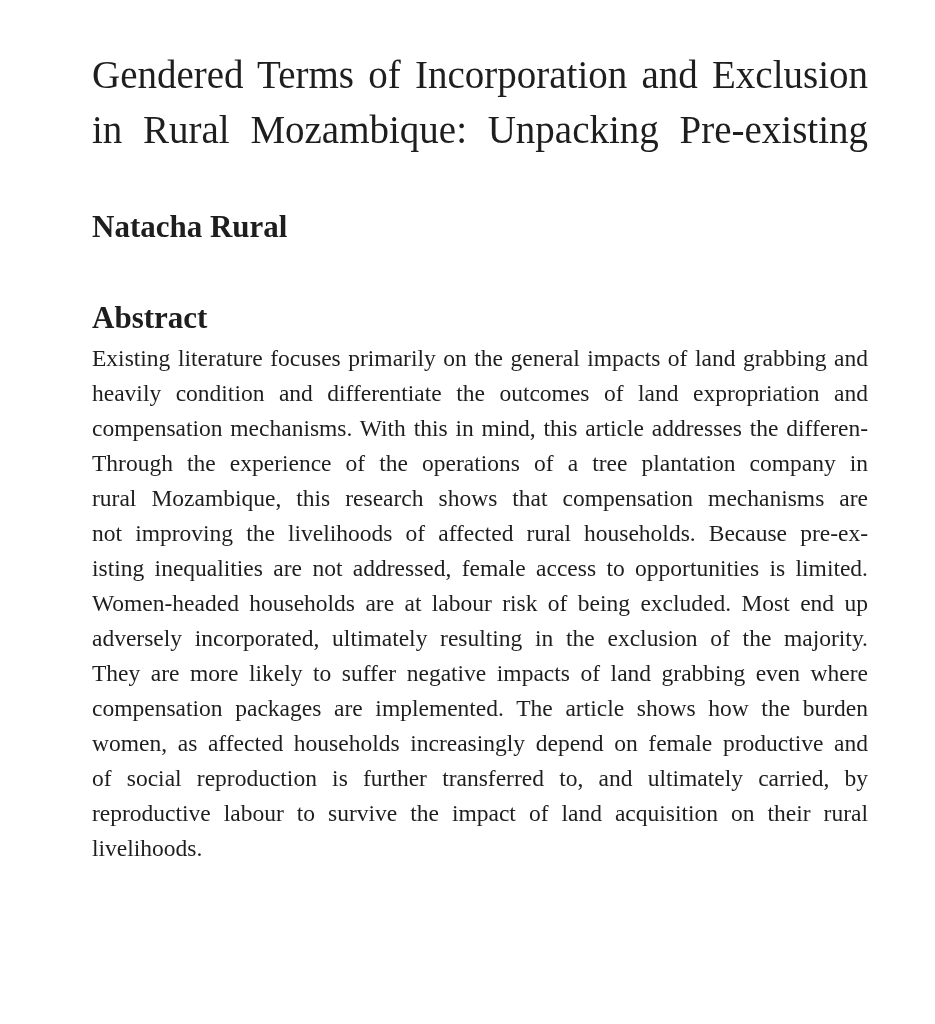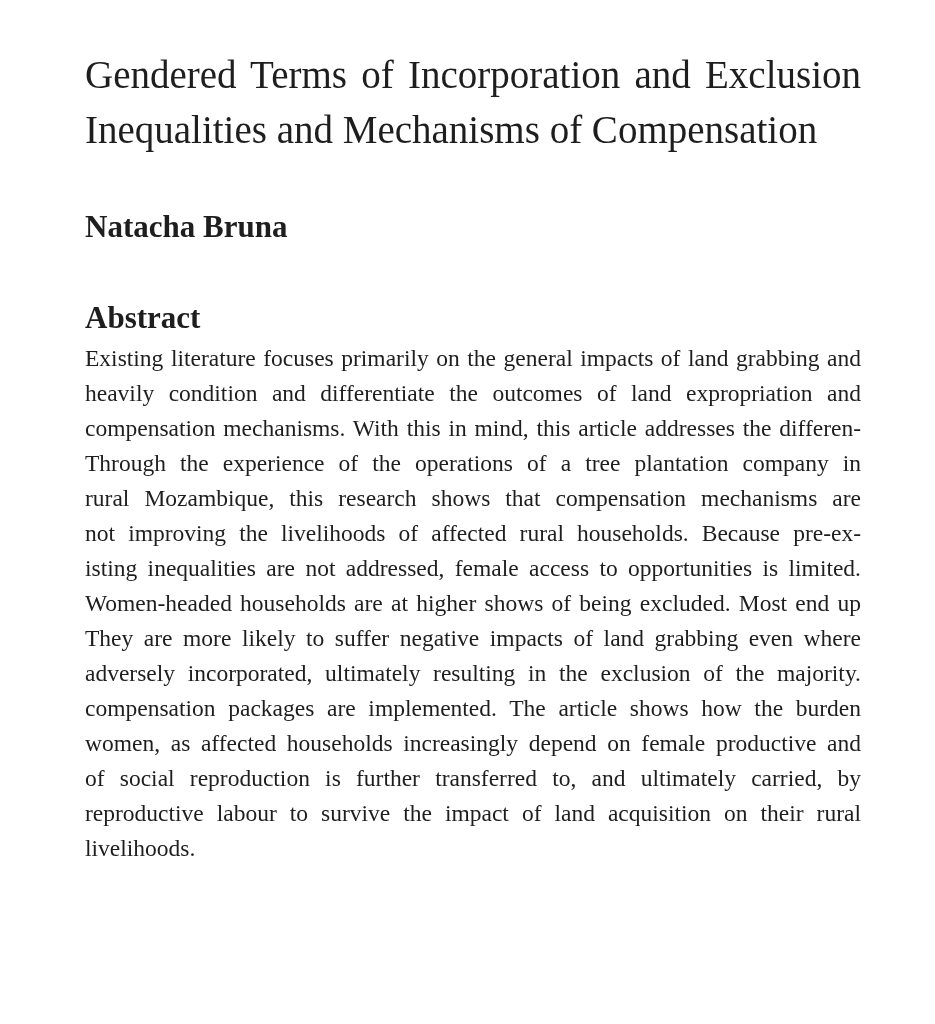--- a/index.html
+++ b/index.html
@@ -11,21 +11,21 @@
     position: relative;
     width: 935px;
     height: 1024px;
     background: #ffffff;
     overflow: hidden;
     font-family: "Liberation Serif", "DejaVu Serif", serif;
     color: #1e1e1e;
   }
   .content {
     position: absolute;
-    left: 85px;
+    left: 92px;
     top: 0;
     width: 776px;
   }
   .title {
     margin: 47px 0 0 0;
     padding: 0;
     font-weight: normal;
     font-size: 39px;
     line-height: 55px;
   }
@@ -63,38 +63,38 @@
   }
 </style>
 </head>
 <body>
 
 <div class="page" style="background: rgb(255, 255, 255); color: rgb(30, 30, 30);">
   <div class="content">
 
     <h1 class="title">
         <div class="jline">Gendered Terms of Incorporation and Exclusion</div>
-        <div class="jline last">Inequalities and Mechanisms of Compensation</div>
+        <div class="jline">in Rural Mozambique: Unpacking Pre-existing</div>
       </h1>
 
-    <div class="author">Natacha Bruna</div>
+    <div class="author">Natacha Rural</div>
 
     <h2 class="abstract-heading">Abstract</h2>
 
     <div class="abstract-body">
         <div class="jline">Existing literature focuses primarily on the general impacts of land grabbing and</div>
         <div class="jline">heavily condition and differentiate the outcomes of land expropriation and</div>
         <div class="jline">compensation mechanisms. With this in mind, this article addresses the differen-</div>
         <div class="jline">Through the experience of the operations of a tree plantation company in</div>
         <div class="jline">rural Mozambique, this research shows that compensation mechanisms are</div>
         <div class="jline">not improving the livelihoods of affected rural households. Because pre-ex-</div>
         <div class="jline">isting inequalities are not addressed, female access to opportunities is limited.</div>
-        <div class="jline">Women-headed households are at higher shows of being excluded. Most end up</div>
+        <div class="jline">Women-headed households are at labour risk of being excluded. Most end up</div>
+        <div class="jline">adversely incorporated, ultimately resulting in the exclusion of the majority.</div>
         <div class="jline">They are more likely to suffer negative impacts of land grabbing even where</div>
-        <div class="jline">adversely incorporated, ultimately resulting in the exclusion of the majority.</div>
         <div class="jline">compensation packages are implemented. The article shows how the burden</div>
         <div class="jline">women, as affected households increasingly depend on female productive and</div>
         <div class="jline">of social reproduction is further transferred to, and ultimately carried, by</div>
         <div class="jline">reproductive labour to survive the impact of land acquisition on their rural</div>
         <div class="jline last">livelihoods.</div>
       </div>
 
   </div>
 </div>
 

